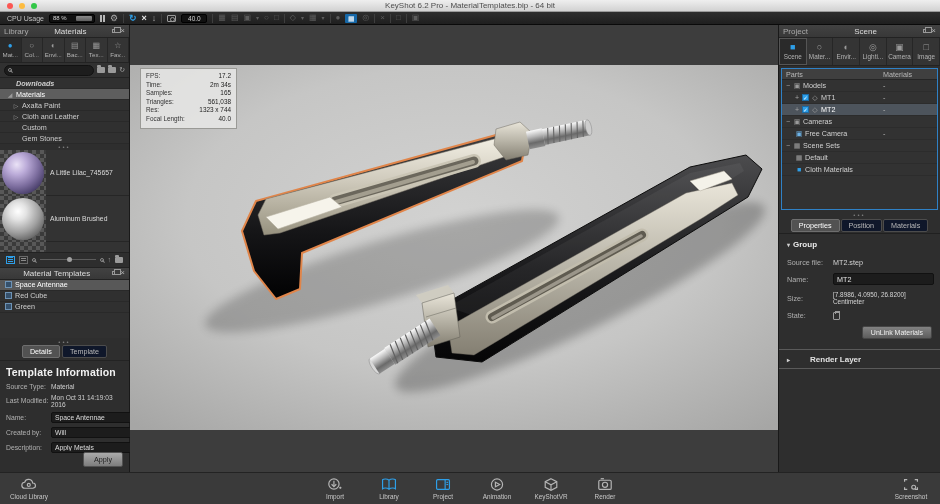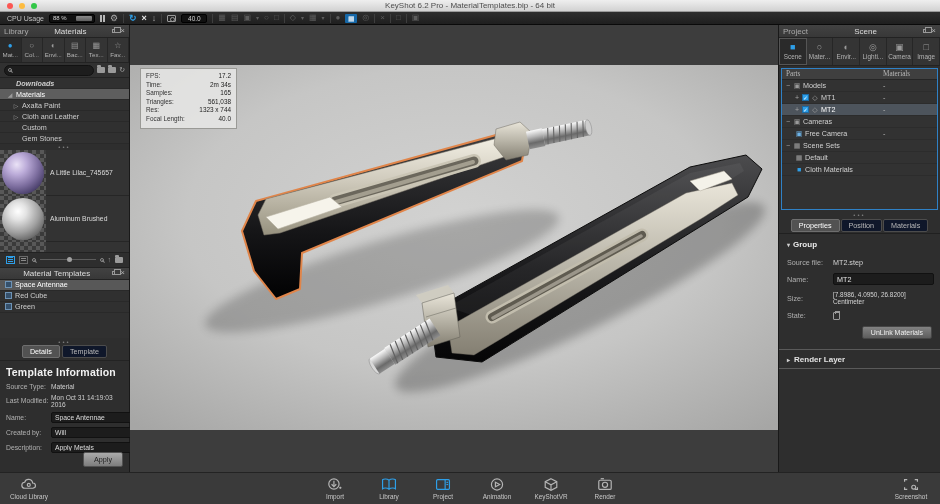--- a/index.html
+++ b/index.html
@@ -104,21 +104,21 @@
   
   .right-panel { position:absolute; top:25px; right:0; width:162px; bottom:32px; background:#2e2e2e; border-left:1px solid #191919; display:flex; flex-direction:column; color:#c9c9c9; }
   .proj-tabs { height:28px; display:flex; background:#343434; border-bottom:1px solid #232323; }
   .proj-tab { flex:1; display:flex; flex-direction:column; align-items:center; justify-content:center; gap:1px; border-right:1px solid #262626; font-size:6.4px; color:#b3b3b3; }
   .proj-tab .ticon { font-size:9px; line-height:9px; color:#9a9a9a; }
   .proj-tab.active { background:#2a2a2a; border:1px solid #555; }
   .proj-tab.active .ticon { color:#2e9fe8; }
   .show-row { height:16px; display:flex; align-items:center; gap:3px; padding:0 4px; border-bottom:1px solid #232323; background:#313131; }
   .show-btn { padding:1px 8px; height:11px; line-height:9px; background:linear-gradient(#505050,#3c3c3c); border:1px solid #5e5e5e; border-radius:2px; font-size:7px; color:#ddd; }
   .scene-table { margin:2px; height:142px; border:1px solid #2f81c6; background:#323232; display:flex; flex-direction:column; font-size:7.2px; overflow:hidden; }
-  .st-header { height:11px; flex:none; display:flex; align-items:center; background:#3f3f3f; border-bottom:1px solid #252525; color:#b8b8b8; padding:0 4px;font-family:Liberation Serif, serif; }
+  .st-header { height:11px; flex:none; display:flex; align-items:center; background:#3f3f3f; border-bottom:1px solid #252525; color:#b8b8b8; padding:0 4px; }
   .st-col-parts { flex:1; } .st-col-mat { width:50px; flex:none; }
   .st-row { height:12px; flex:none; display:flex; align-items:center; padding:0 4px; border-bottom:1px solid #2c2c2c; color:#d2d2d2; }
   .st-row.selected { background:#4d545c; color:#fff; }
   .st-exp { width:7px; flex:none; font-size:7px; color:#a5a5a5; }
   .st-cb { width:7px; height:7px; flex:none; margin-right:2px; background:#2e9fe8; border:1px solid #1c6ba5; color:#fff; font-size:5.5px; line-height:6px; text-align:center; }
   .st-ic { width:8px; flex:none; margin-right:2px; font-size:7px; line-height:8px; color:#9a9a9a; text-align:center; }
   .st-ic.blue { color:#2e9fe8; } .st-ic.ltblue { color:#6db3e8; }
   .st-lab { flex:1; overflow:hidden; white-space:nowrap; }
   .st-mat { width:50px; flex:none; color:#b8b8b8; }
   .st-ind { width:9px; flex:none; }
@@ -129,21 +129,21 @@
   .sec-head .car { font-size:6px; color:#cfcfcf; }
   .g-row { display:flex; align-items:center; margin-bottom:6px; }
   .g-row .lab { width:46px; flex:none; font-size:7.2px; color:#b0b0b0; }
   .g-row .val { font-size:7.2px; color:#d5d5d5; }
   .g-row .val.small { font-size:6.4px; }
   .g-row input { flex:1; height:12px; background:#1c1c1c; border:1px solid #111; border-radius:2px; color:#e2e2e2; font-size:7.2px; padding:0 3px; font-family:"Liberation Sans",sans-serif; }
   .state-ic { width:7px; height:8px; border:1px solid #9a9a9a; border-radius:1px; position:relative; }
   .state-ic::before { content:""; position:absolute; top:-2px; left:1px; width:3px; height:2px; border:1px solid #9a9a9a; border-bottom:none; }
   .unlink-btn { display:block; margin:2px 0 2px auto; padding:2px 8px; font-size:7px; color:#f0f0f0; background:linear-gradient(#828282,#5d5d5d); border:1px solid #454545; border-radius:2px; }
   .hdivider { border-top:1px solid #5a5a5a; margin:4px 0 0 0; }
-  .rlayer-row { display:flex; gap:4px; align-items:center; padding:5px 8px 4px 8px; font-size:8px; font-weight:bold; color:#e2e2e2; border-bottom:1px solid #5a5a5a; }
+  .rlayer-row { display:flex; gap:20px; align-items:center; padding:5px 8px 4px 8px; font-size:8px; font-weight:bold; color:#e2e2e2; border-bottom:1px solid #5a5a5a; }
   .rlayer-row .car { font-size:6px; color:#cfcfcf; }
 
   
   .bottombar { position:absolute; bottom:0; left:0; right:0; height:32px; background:#3a3a3a; border-top:1px solid #232323; }
   .bb-item { display:flex; flex-direction:column; align-items:center; gap:1px; width:54px; font-size:6.4px; color:#c8c8c8; }
   .bb-item svg { stroke:#b5b5b5; fill:none; stroke-width:1.1; }
   .bb-item.blue svg { stroke:#2e9fe8; }
   .bb-left { position:absolute; left:2px; top:4px; }
   .bb-center { position:absolute; left:50%; transform:translateX(-50%); top:4px; display:flex; }
   .bb-right { position:absolute; right:2px; top:4px; }

